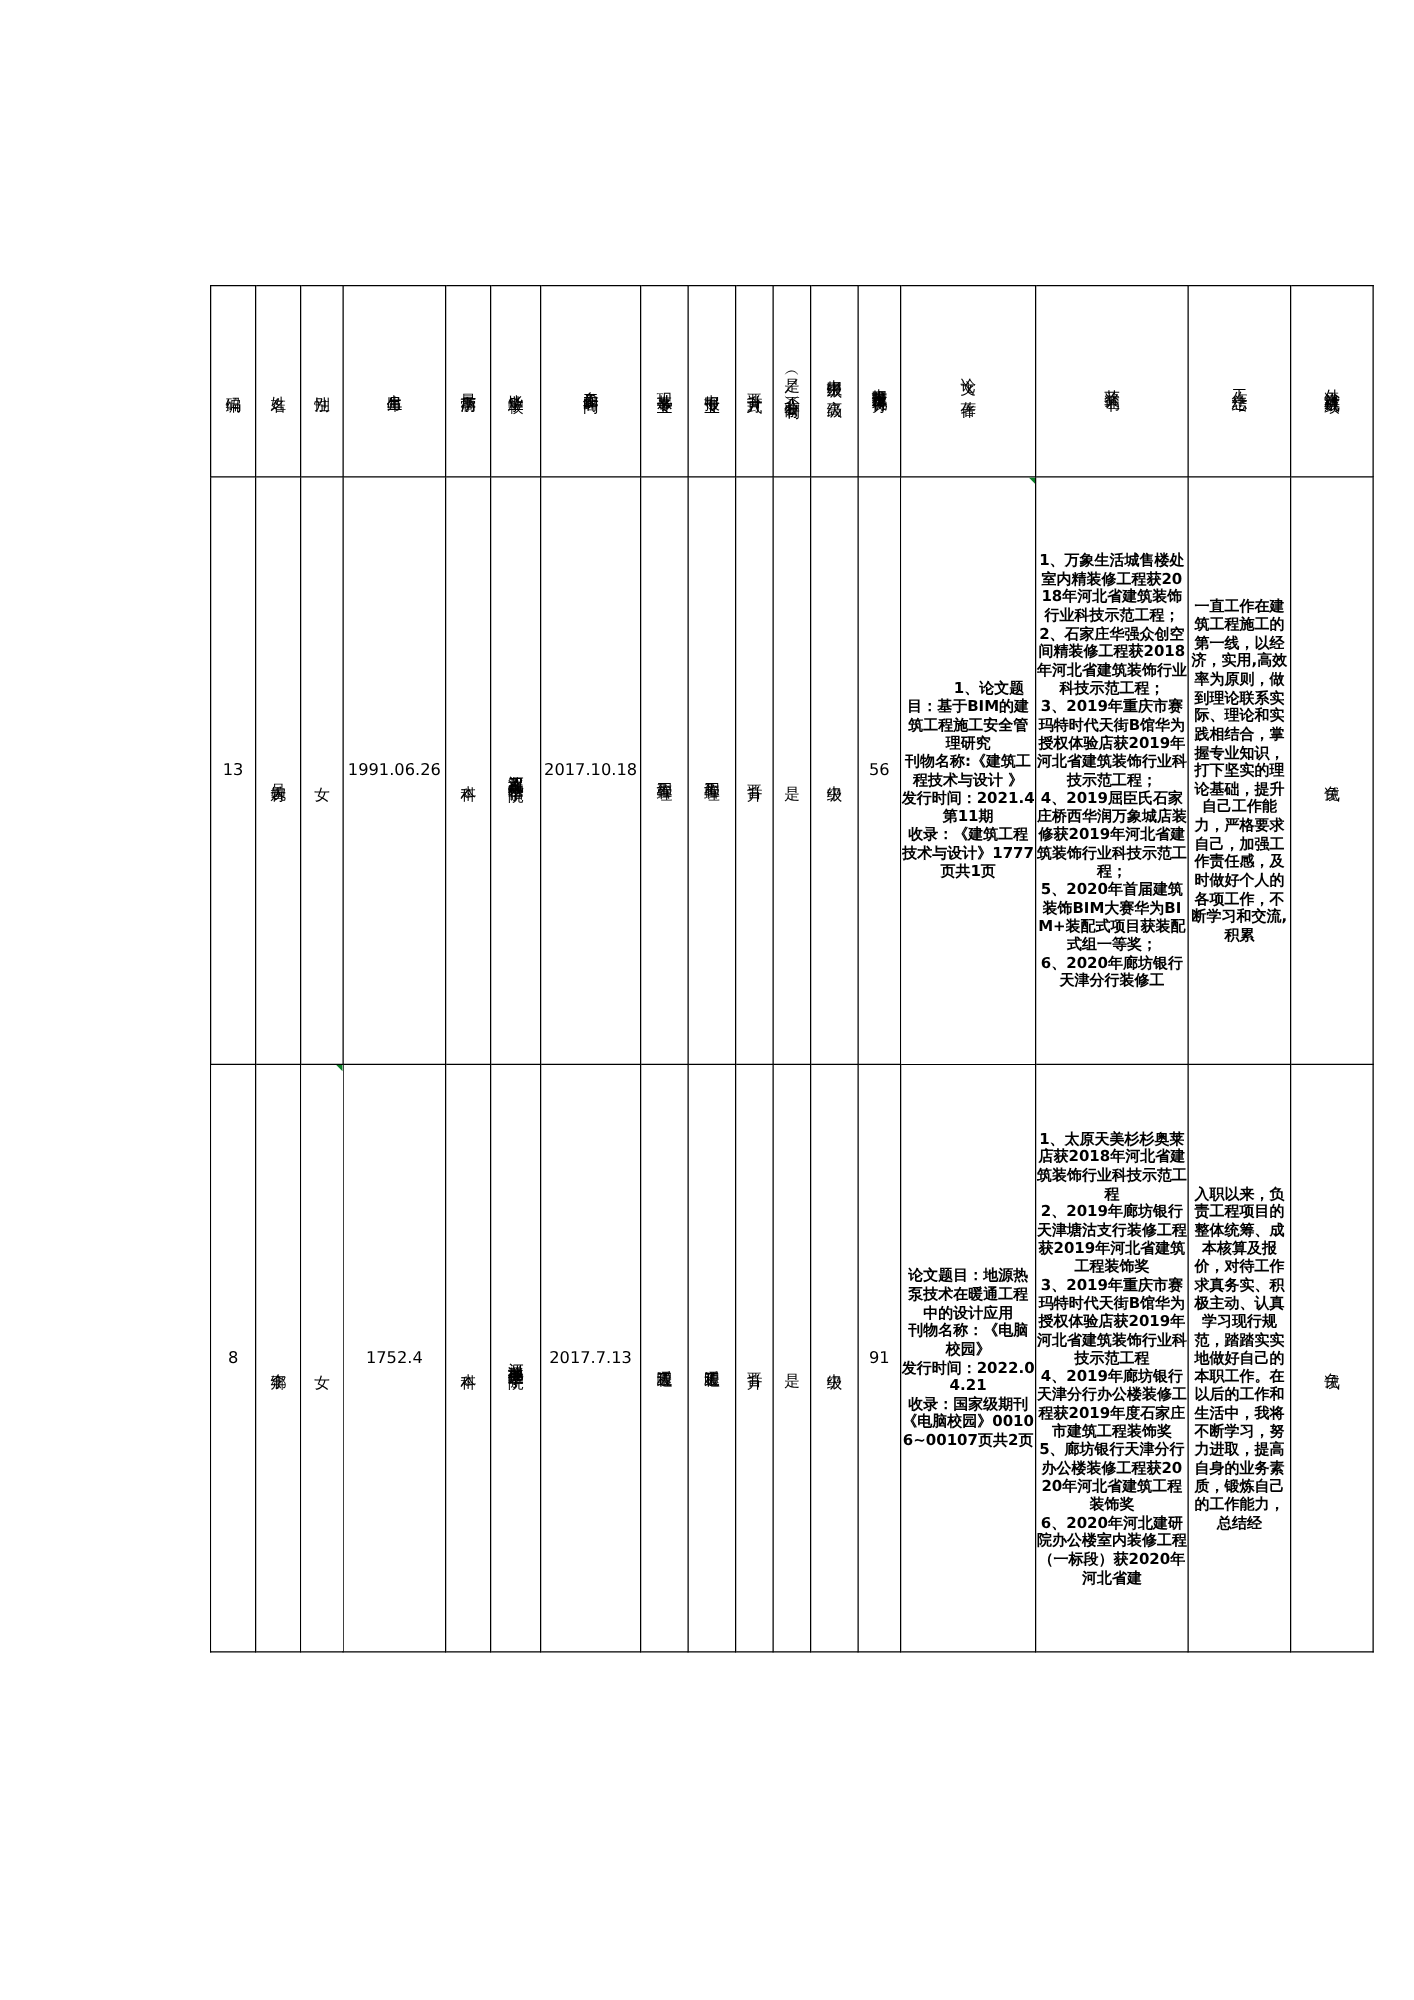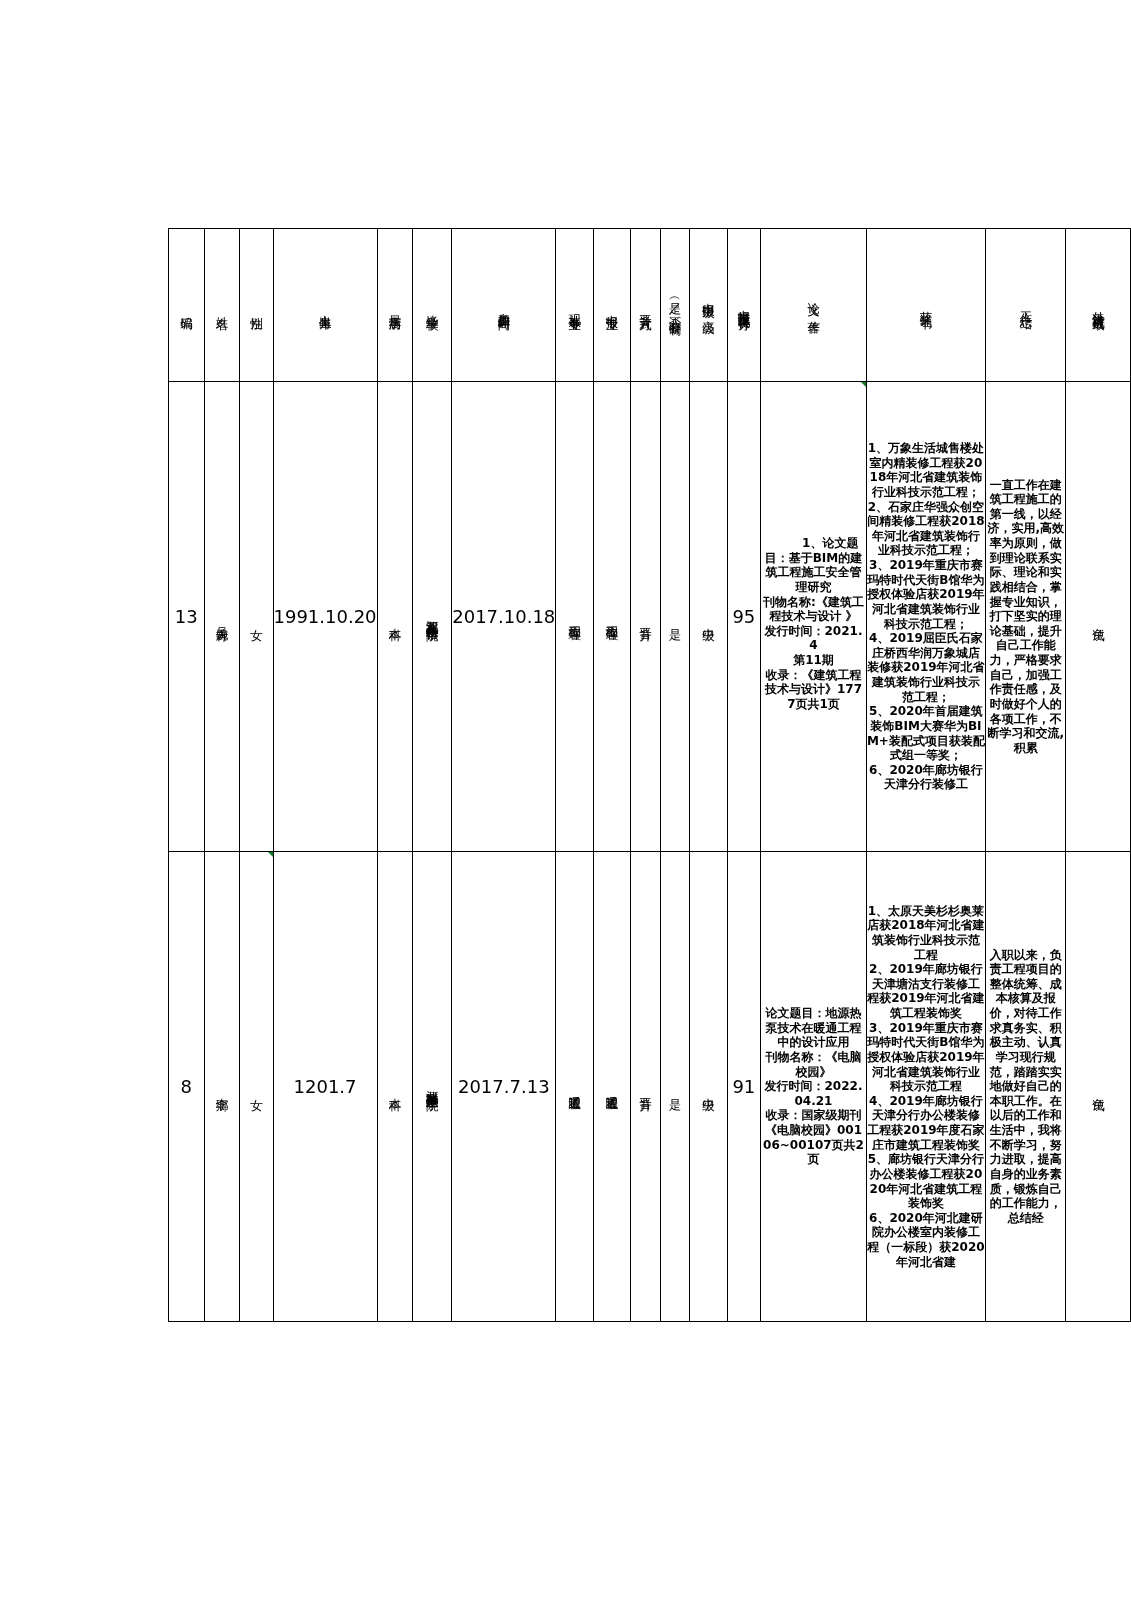--- a/index.html
+++ b/index.html
@@ -52,21 +52,21 @@
   }
   td.topalign{vertical-align:top;font-weight:bold;}
   .vcell{
     display:inline-block;
     writing-mode:vertical-rl;
     text-orientation:upright;
     letter-spacing:1px;
     font-size:12.5px;
     line-height:1.15;
   }
-  .num{font-size:18px;letter-spacing:0px;}
+  .num{font-size:13px;letter-spacing:0px;}
   
   .mark{
     position:absolute;
     width:0;height:0;
     border-top:5px solid #0a7d27;
     border-left:5px solid transparent;
     right:0;top:0;
   }
   td.rel{position:relative;}
   .nowrap{white-space:nowrap;}
@@ -115,30 +115,30 @@
       <td><span class="vtext wide">论文＼著作</span></td>
       <td><span class="vtext wide">获奖证书</span></td>
       <td><span class="vtext wide">工作总结</span></td>
       <td><span class="vtext">外语计算机成绩</span></td>
     </tr>
 
     <tr style="height:470px">
       <td><span class="num">13</span></td>
       <td><span class="vcell">吴婉青</span></td>
       <td><span class="vcell">女</span></td>
-      <td><span class="num nowrap">1991.10.20</span></td>
+      <td><span class="num nowrap">1991.06.26</span></td>
       <td><span class="vcell">本科</span></td>
       <td><span class="vcell">河北工程大学科信学院</span></td>
       <td><span class="num nowrap">2017.10.18</span></td>
       <td><span class="vcell">工程管理</span></td>
       <td><span class="vcell">工程管理</span></td>
       <td><span class="vcell">晋升</span></td>
       <td><span class="vcell">是</span></td>
       <td><span class="vcell">中级</span></td>
-      <td><span class="num">95</span></td>
+      <td><span class="num">56</span></td>
       <td class="longtext topalign rel">
         <span class="mark"></span>
         <span>1、论文题目：基于BIM的建筑工程施工安全管理研究
 刊物名称:《建筑工程技术与设计 》
 发行时间：2021.4
 第11期
 收录：《建筑工程技术与设计》1777页共1页</span>
       </td>
       <td class="longtext topalign"><span>1、万象生活城售楼处室内精装修工程获2018年河北省建筑装饰行业科技示范工程；
 2、石家庄华强众创空间精装修工程获2018年河北省建筑装饰行业科技示范工程；
@@ -150,21 +150,21 @@
       <td><span class="vcell">免试</span></td>
     </tr>
 
     <tr style="height:470px">
       <td class="rel"><span class="num">8</span></td>
       <td><span class="vcell">李鄉</span></td>
       <td class="rel">
         <span class="mark"></span>
         <span class="vcell">女</span>
       </td>
-      <td><span class="num nowrap">1201.7</span></td>
+      <td><span class="num nowrap">1752.4</span></td>
       <td><span class="vcell">本科</span></td>
       <td><span class="vcell">河北科技大学理工学院</span></td>
       <td><span class="num nowrap">2017.7.13</span></td>
       <td><span class="vcell">暖通工程</span></td>
       <td><span class="vcell">暖通工程</span></td>
       <td><span class="vcell">晋升</span></td>
       <td><span class="vcell">是</span></td>
       <td><span class="vcell">中级</span></td>
       <td><span class="num">91</span></td>
       <td class="longtext topalign"><span>论文题目：地源热泵技术在暖通工程中的设计应用

